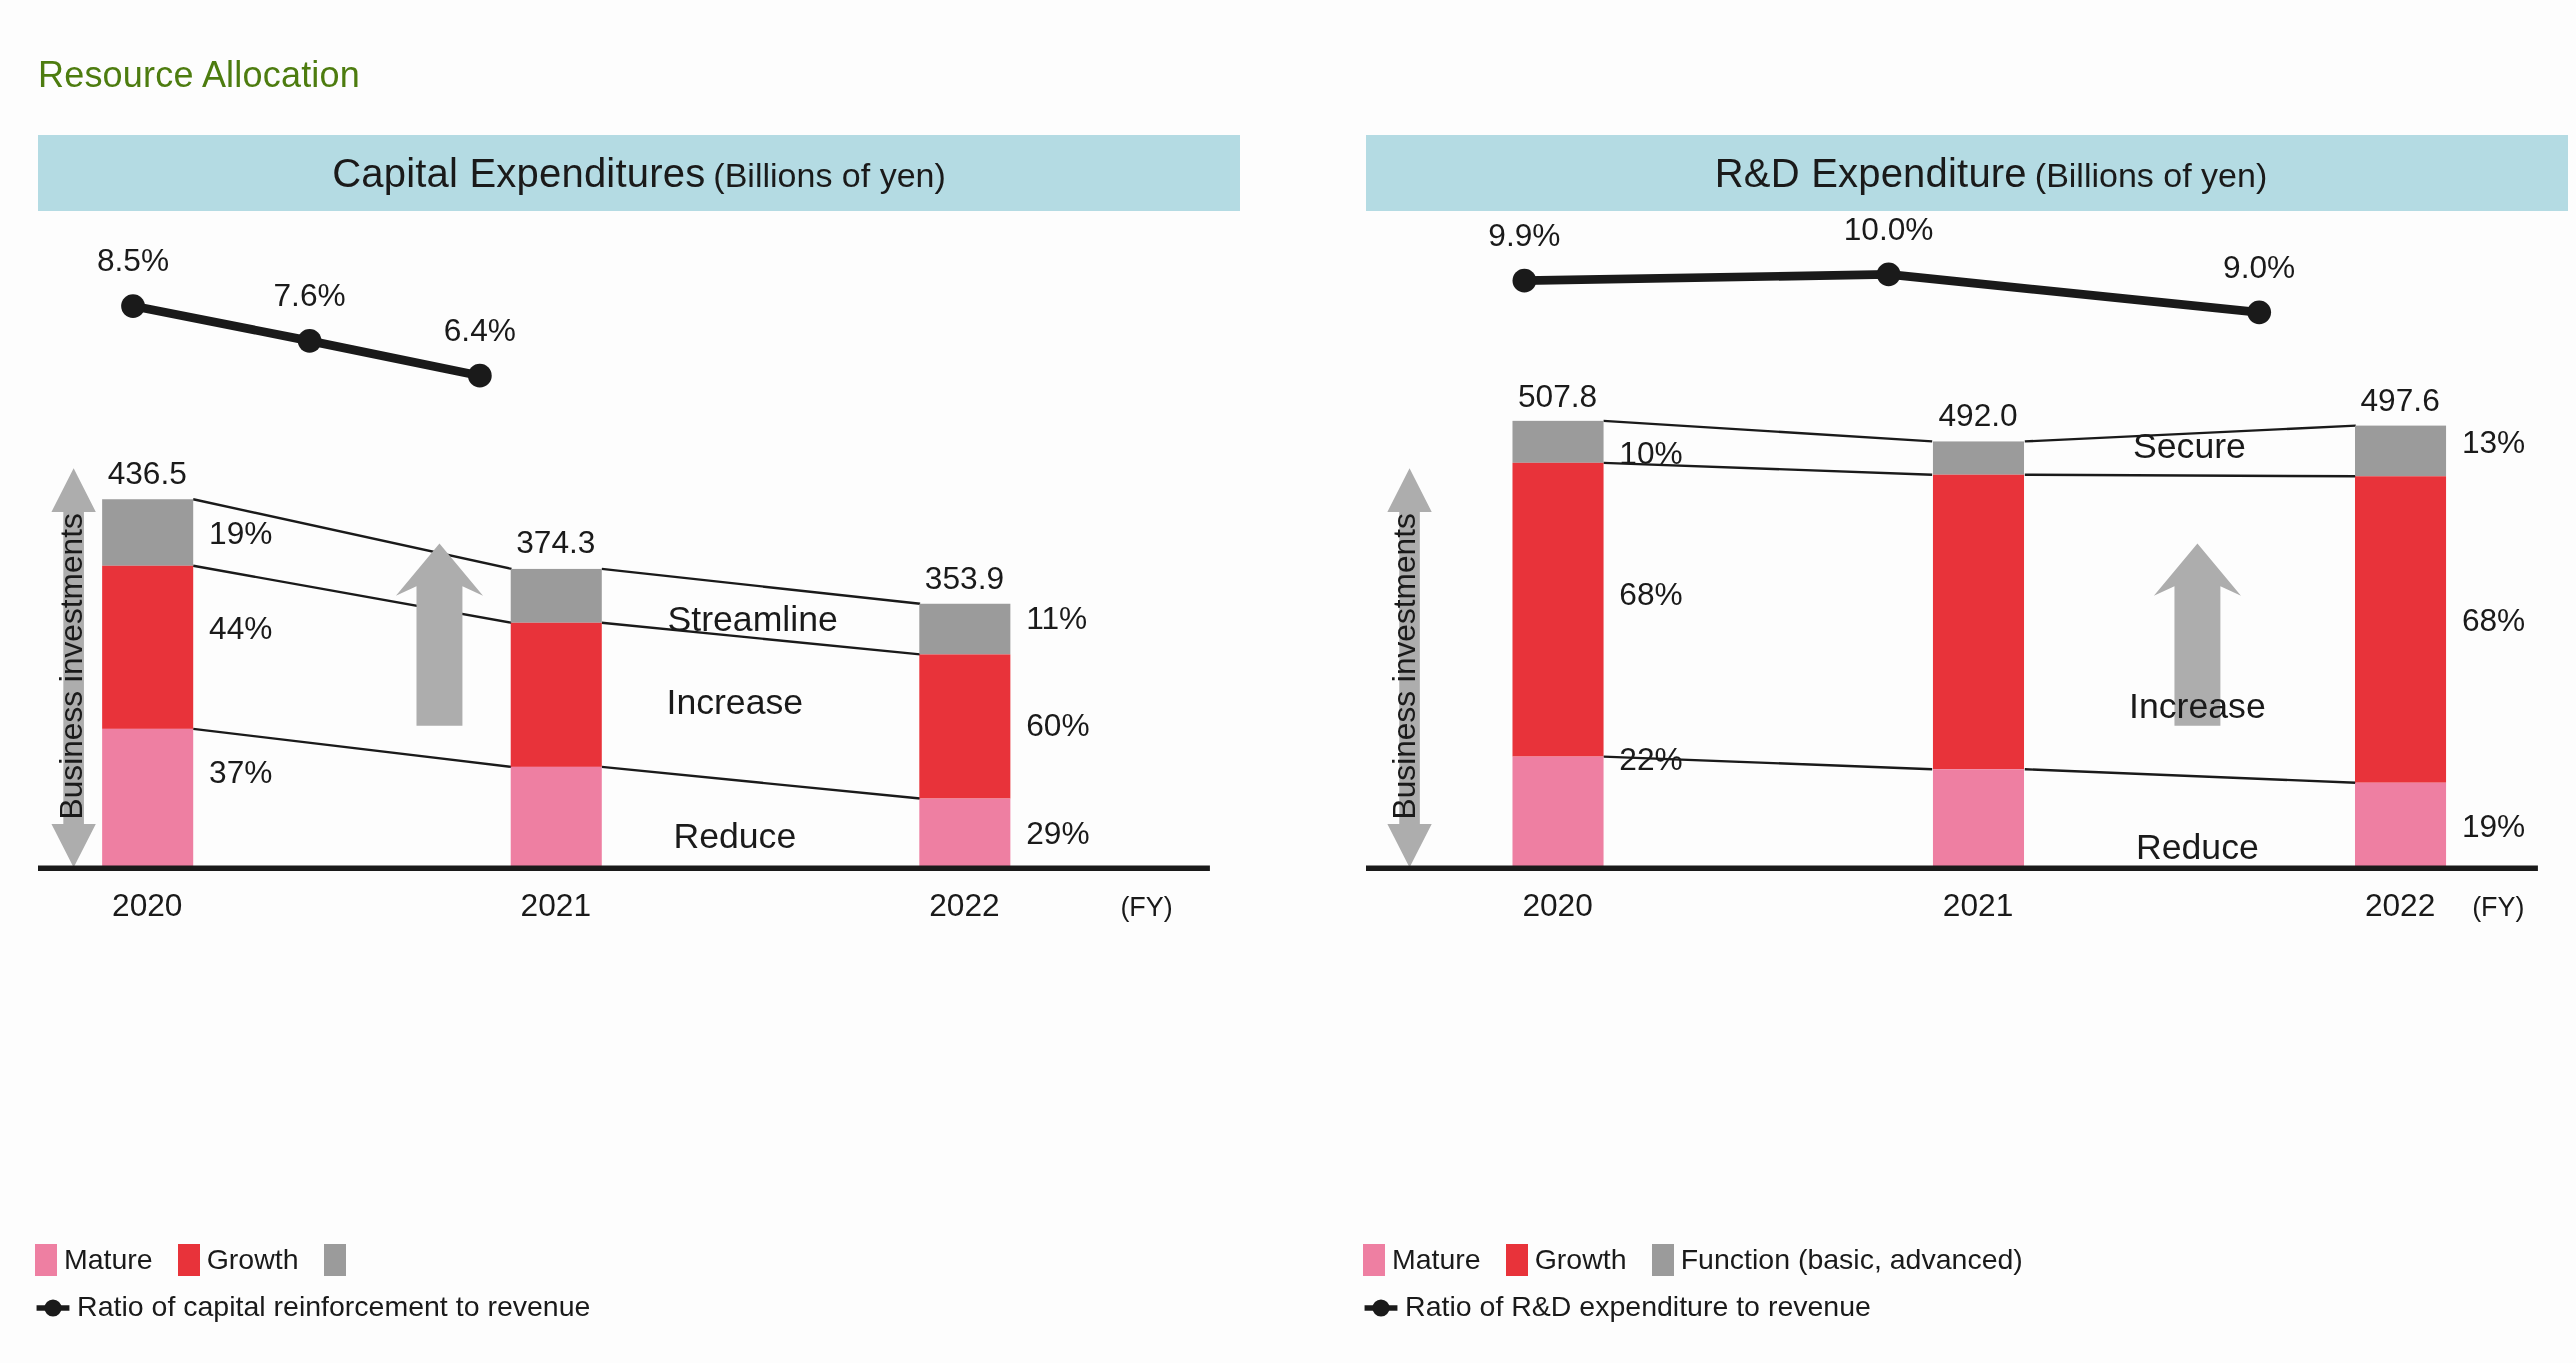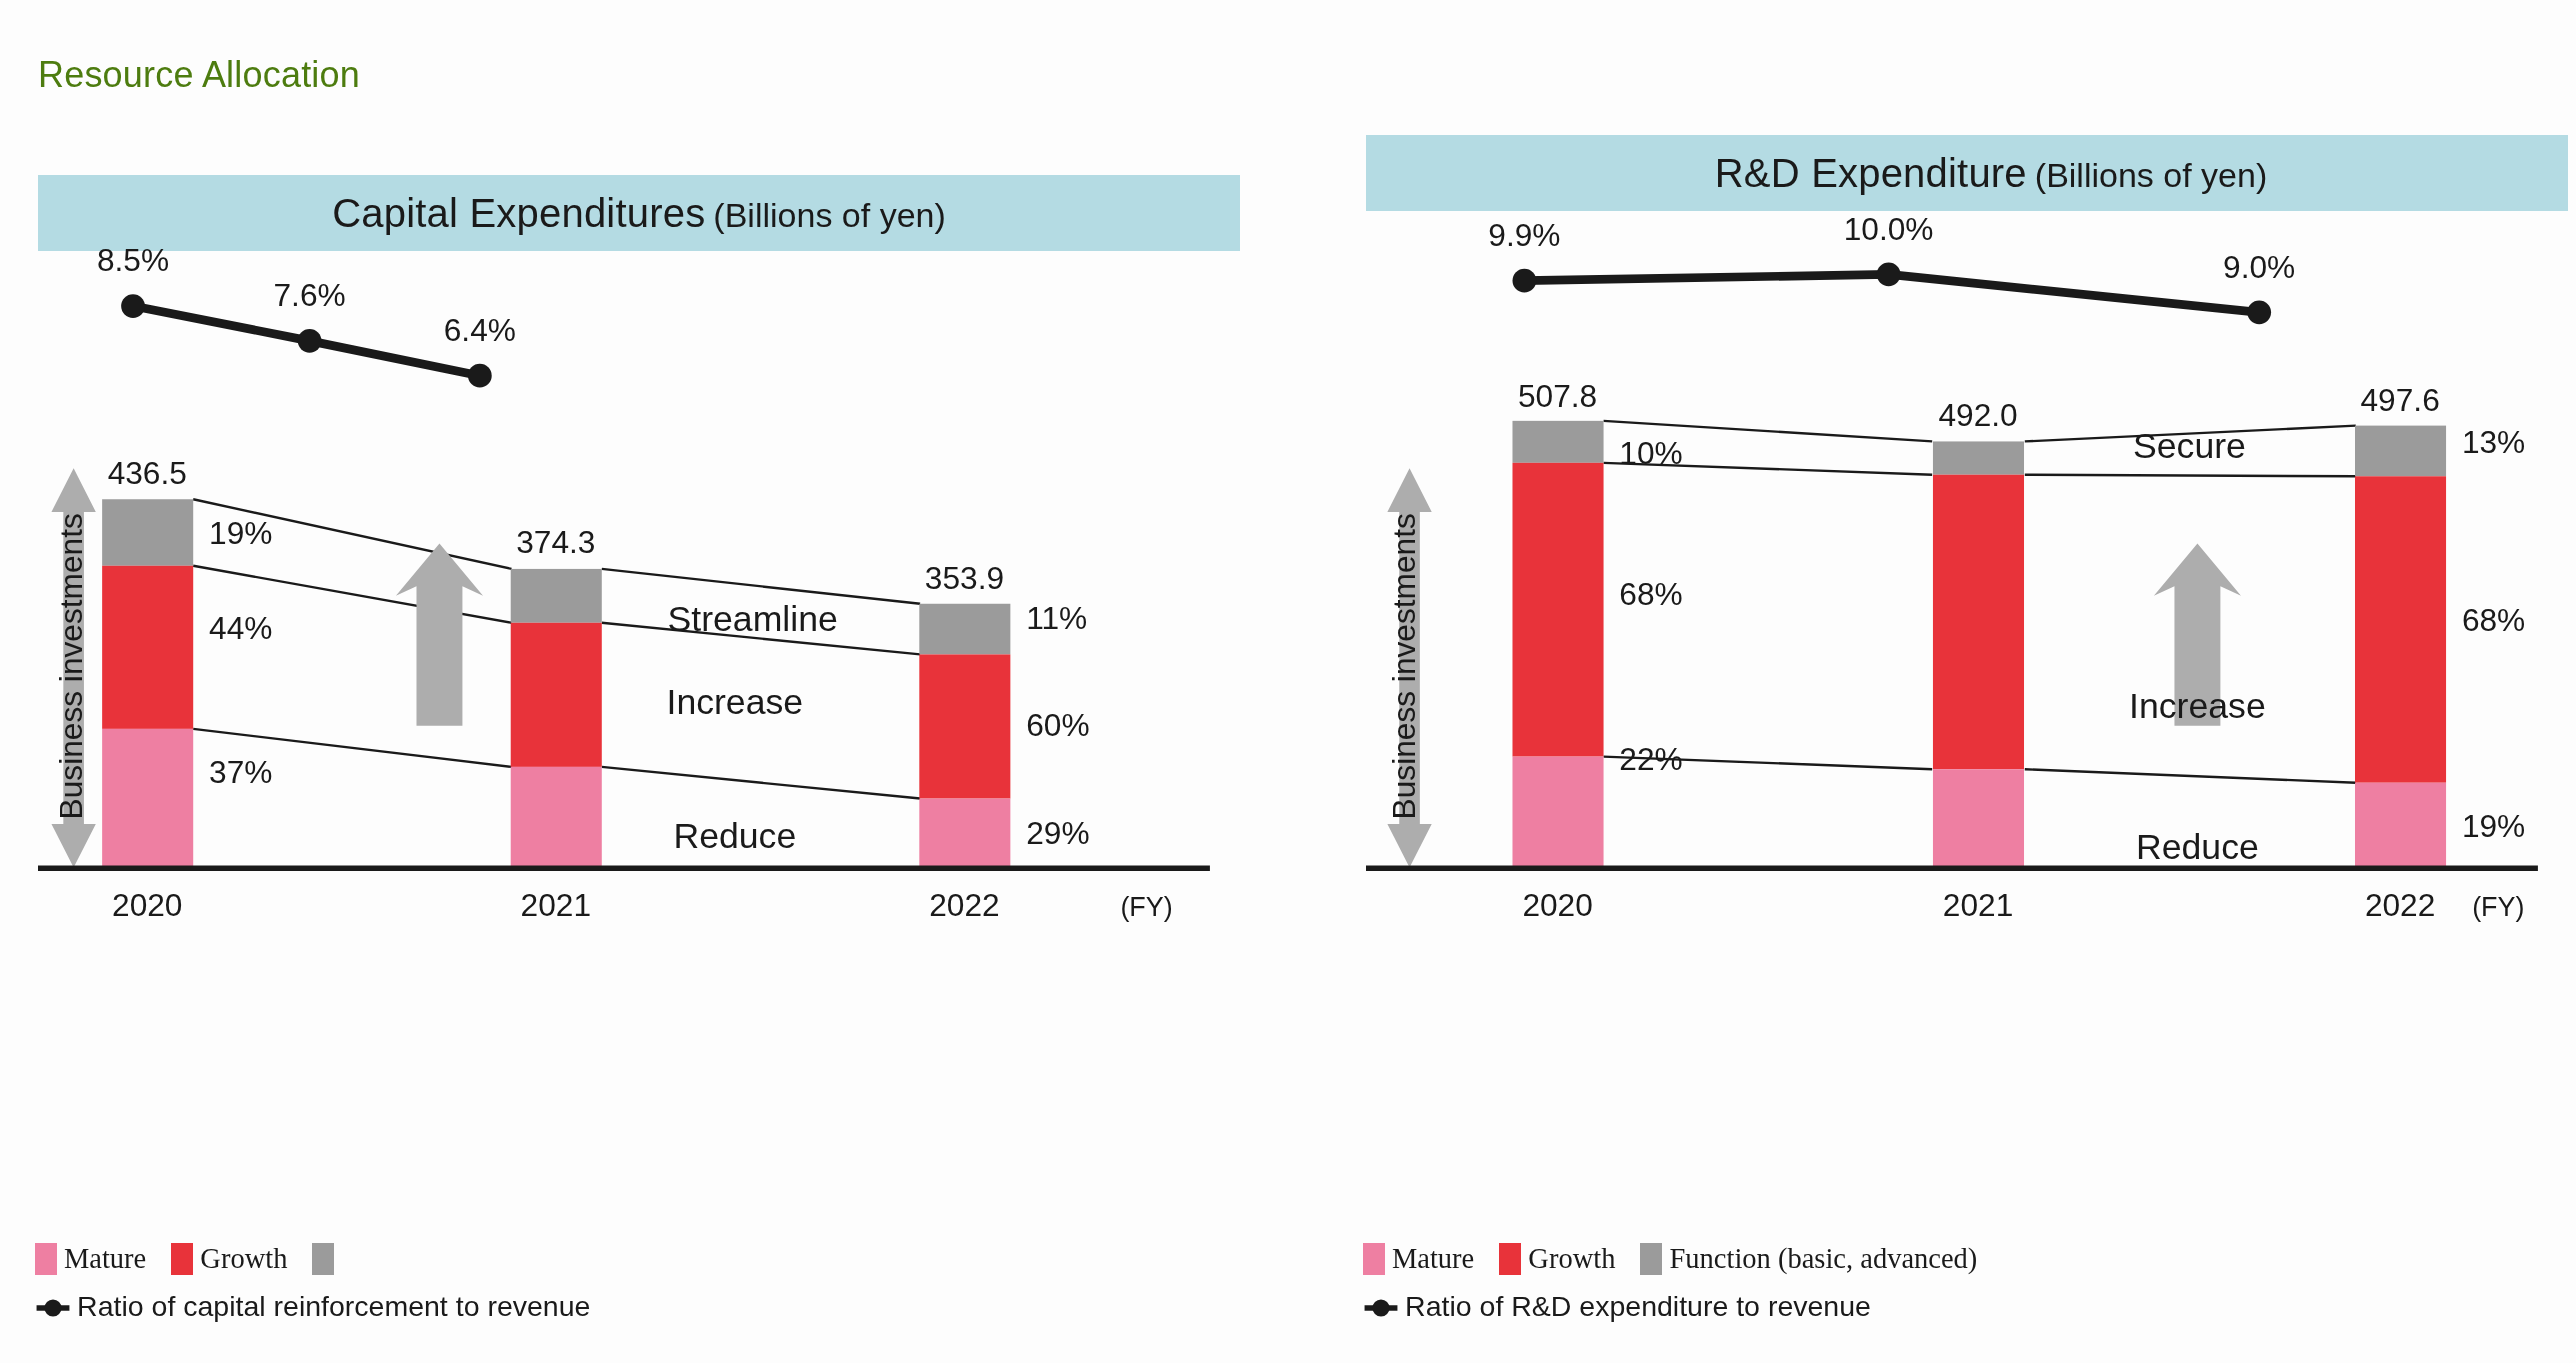--- a/index.html
+++ b/index.html
@@ -70,21 +70,21 @@
   .legend {
     position: absolute;
     left: 0;
     width: 1202px;
   }
   .legend-row {
     display: flex;
     align-items: center;
     white-space: nowrap;
   }
-  .legend-row.row1 { position: absolute; left: -3.2px; top: 0; font-family: Liberation Serif, serif; }
+  .legend-row.row1 { position: absolute; left: -3.2px; top: 0; }
   .legend-row.row2 { position: absolute; left: -3.2px; top: 47px; }
   .legend-swatch {
     width: 22px;
     height: 32px;
     display: inline-block;
     margin-right: 7.1px;
   }
   .legend-label {
     font-size: 28.5px;
     color: #1a1a1a;
@@ -100,21 +100,21 @@
     top: 1.6px;
   }
 </style>
 </head>
 <body style="background: rgb(253, 253, 253);">
 
 <div class="page-title" style="color: #4d7c0f; margin-top: 20px;">Resource Allocation</div>
 
 <div class="panel panel-left">
 
-  <div class="panel-header" style="background: rgb(180, 219, 227); margin-top: 40px;">
+  <div class="panel-header" style="background: rgb(180, 219, 227);">
     <span class="panel-header-main">Capital Expenditures</span>
     <span class="panel-header-sub">(Billions of yen)</span>
   </div>
 
   <div class="plot">
     <svg width="1202" height="1069" viewBox="0 0 1518 1350" xmlns="http://www.w3.org/2000/svg">
 
       <g>
         <polyline points="120,120 343,164 558,208" fill="none" stroke="#1a1a1a" stroke-width="11" stroke-linecap="round" stroke-linejoin="round"></polyline>
         <circle cx="120" cy="120" r="15" fill="#1a1a1a"></circle>

